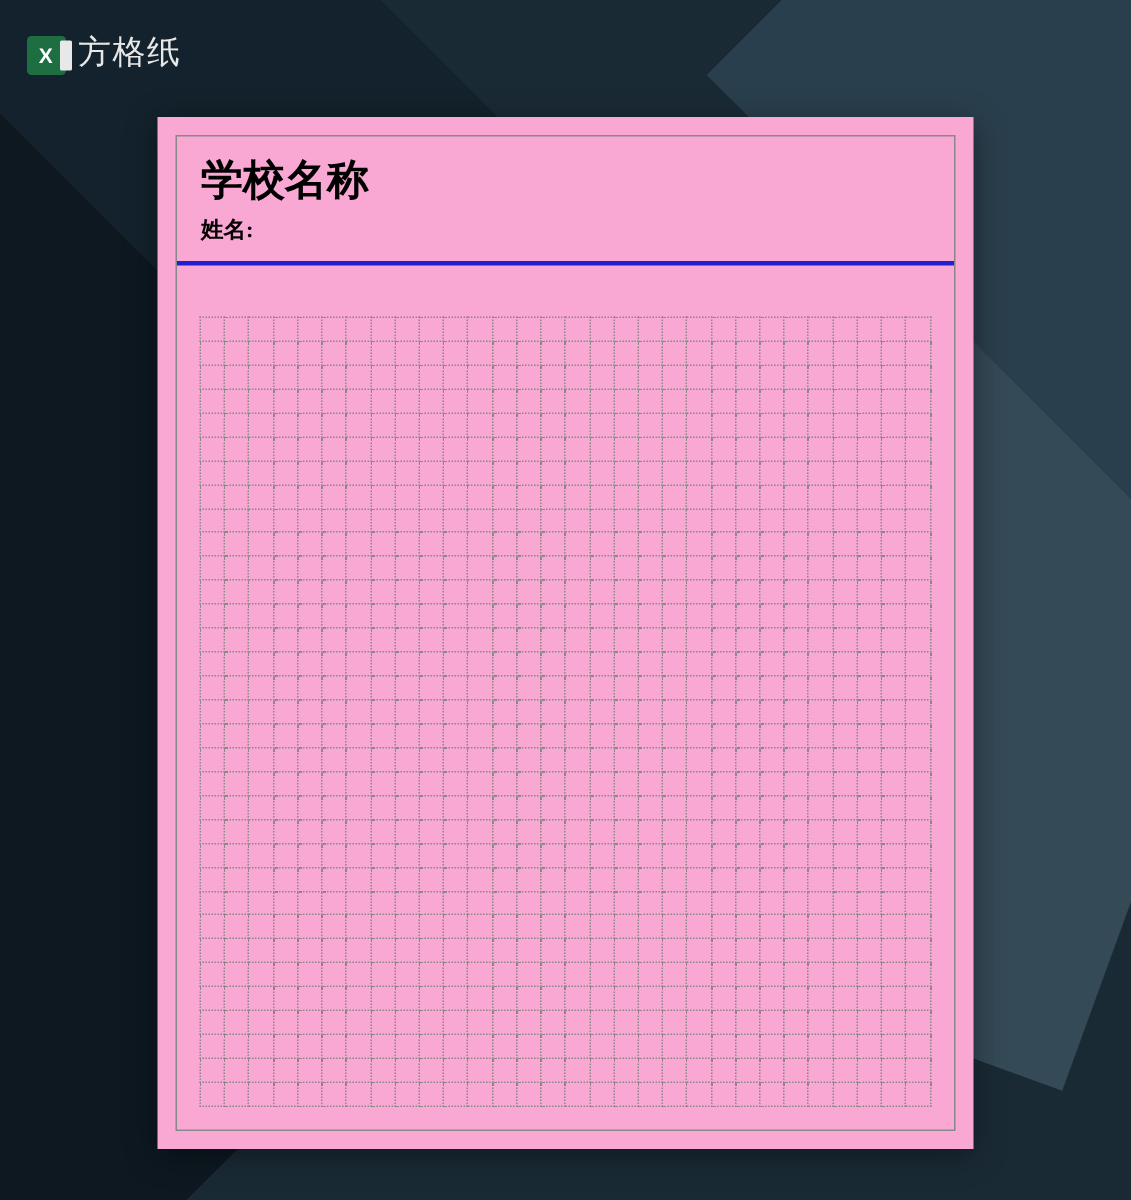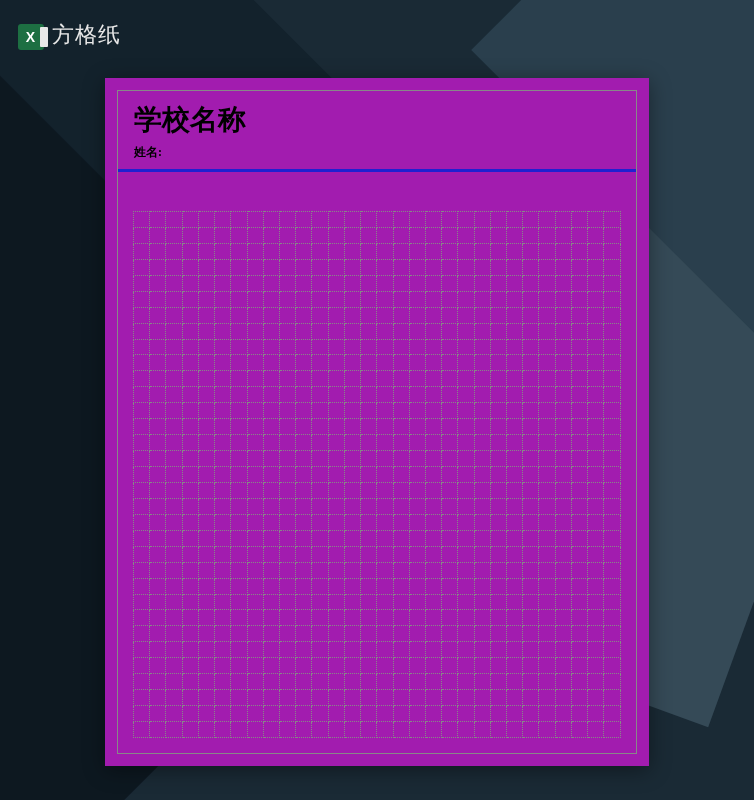--- a/index.html
+++ b/index.html
@@ -86,21 +86,21 @@
       height: 20px;
       background: #e8e8e8;
       border-radius: 1px;
     }
     .page {
       position: absolute;
       top: 78px;
       left: 105px;
       width: 544px;
       height: 688px;
-      background: #a21caf;
+      background: #f9a8d4;
       box-shadow: 0 4px 20px rgba(0,0,0,0.4);
       z-index: 10;
     }
     .page-inner {
       position: absolute;
       top: 12px;
       left: 12px;
       right: 12px;
       bottom: 12px;
       border: 1px solid #888;
@@ -109,21 +109,21 @@
       padding: 10px 16px 8px 16px;
     }
     .title {
       font-size: 28px;
       font-weight: bold;
       color: #000;
       font-family: "SimSun", serif;
       margin-bottom: 4px;
     }
     .fields {
-      font-size: 12px;
+      font-size: 15px;
       color: #000;
       line-height: 1.5;
       font-weight: bold;
       font-family: "SimSun", serif;
     }
     .blue-line {
       height: 3px;
       background: #2020d0;
       margin: 0;
     }

